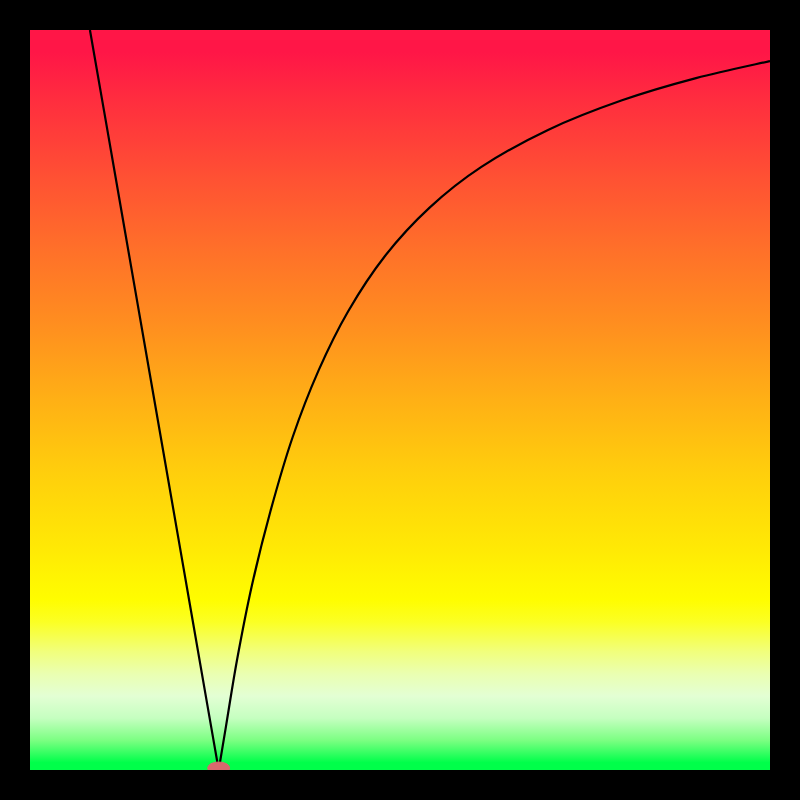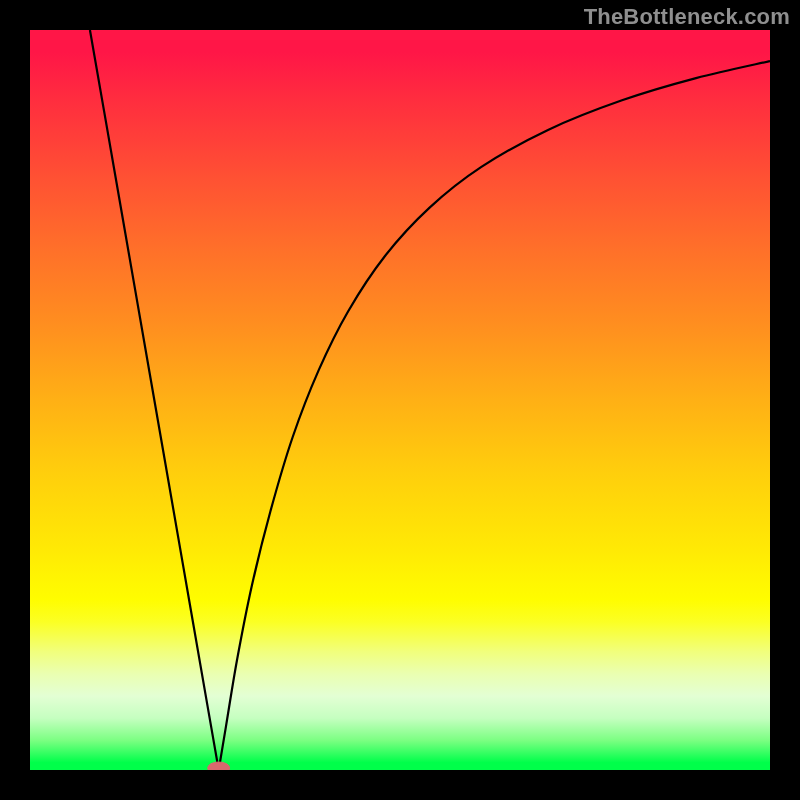--- a/index.html
+++ b/index.html
@@ -68,14 +68,13 @@
 
 <div class="frame">
   <div class="plot"></div>
 
   <svg class="curve-svg" viewBox="0 0 740 740" preserveAspectRatio="none">
     <path id="left-path" fill="none" stroke="#000" stroke-width="2.2" d="M 59.94 0.00 L 74.00 80.66 L 88.80 165.76 L 103.60 250.86 L 118.40 335.96 L 133.20 421.06 L 148.00 506.16 L 162.80 591.26 L 177.60 676.36 L 188.70 740.00"></path>
     <path id="right-path" fill="none" stroke="#000" stroke-width="2.2" d="M 188.70 740.00 C 189.93 732.60, 193.02 714.10, 196.10 695.60 C 199.18 677.10, 202.88 652.43, 207.20 629.00 C 211.52 605.57, 216.45 579.67, 222.00 555.00 C 227.55 530.33, 233.72 505.67, 240.50 481.00 C 247.28 456.33, 254.68 430.43, 262.70 407.00 C 270.72 383.57, 279.35 361.37, 288.60 340.40 C 297.85 319.43, 307.10 300.32, 318.20 281.20 C 329.30 262.08, 341.63 242.97, 355.20 225.70 C 368.77 208.43, 383.57 192.40, 399.60 177.60 C 415.63 162.80, 431.67 149.85, 451.40 136.90 C 471.13 123.95, 494.57 111.00, 518.00 99.90 C 541.43 88.80, 567.33 78.93, 592.00 70.30 C 616.67 61.67, 641.33 54.64, 666.00 48.10 C 690.67 41.56, 727.67 33.92, 740.00 31.08"></path>
     <ellipse id="min-marker" rx="11" ry="6" fill="#d9696e" stroke="#d9696e" cx="188.70" cy="738.00"></ellipse>
   </svg>
 
-  <div class="watermark">TheBottleneck.com</div>
 </div>
 
 </body></html>

